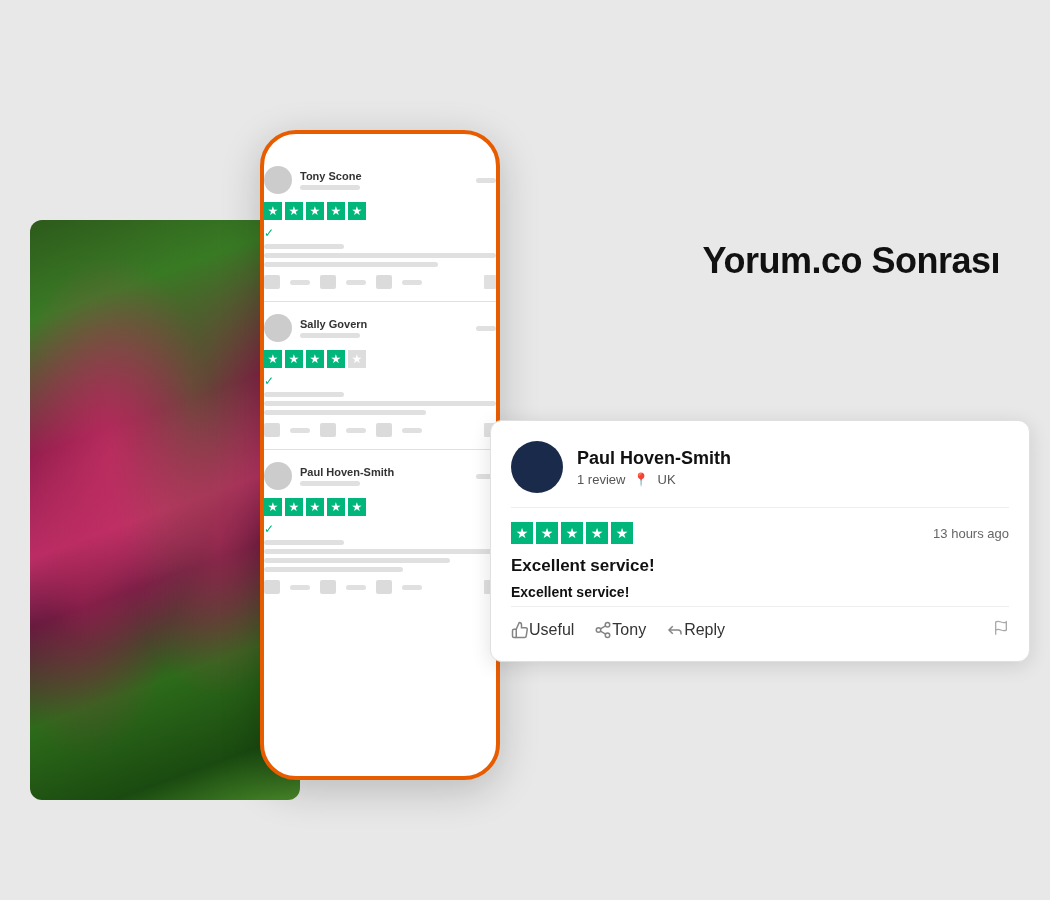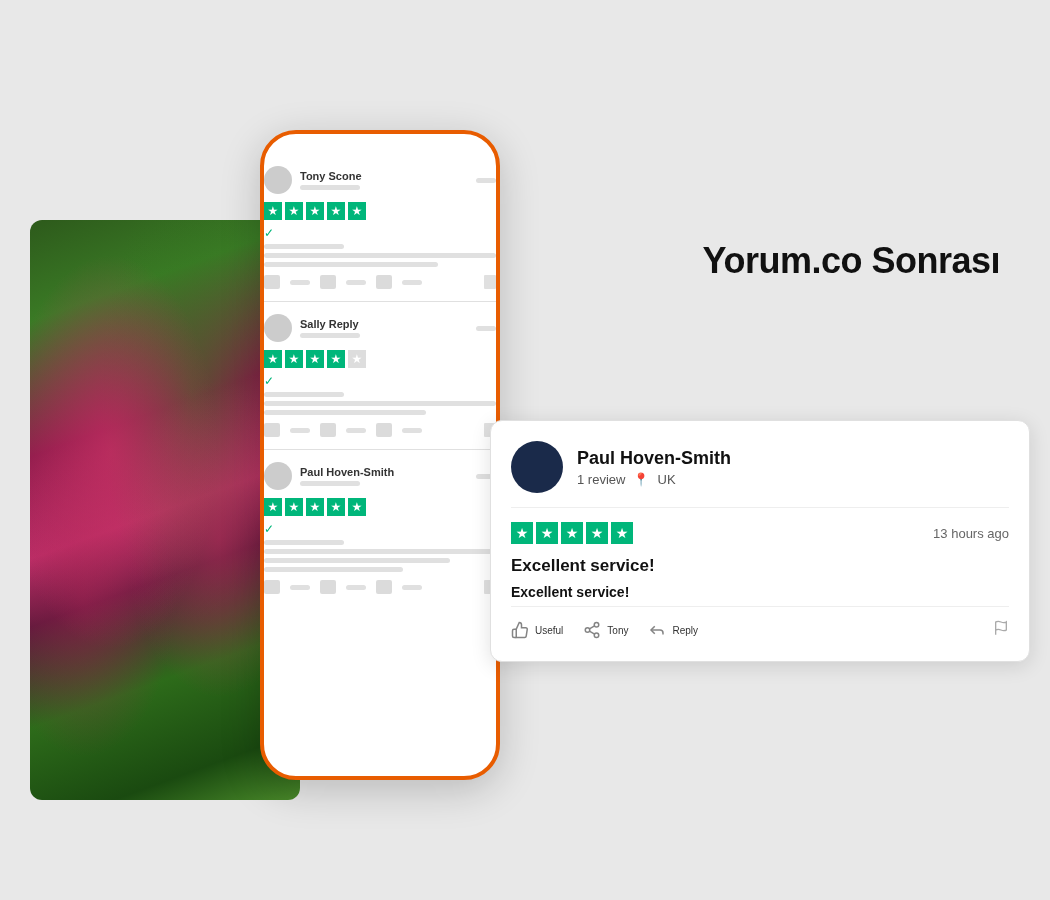--- a/index.html
+++ b/index.html
@@ -275,23 +275,21 @@
     .review-footer {
       display: flex;
       align-items: center;
       gap: 20px;
       padding-top: 12px;
       border-top: 1px solid #eee;
     }
 
     .review-action {
       display: flex;
-      align-items: center;
-      gap: 6px;
-      font-size: 10px;
+      font-size: 16px;
       color: #333;
       cursor: pointer;
     }
 
     .review-action svg {
       opacity: 0.6;
     }
 
     .review-flag {
       margin-left: auto;
@@ -349,21 +347,21 @@
           <div class="phone-action-icon"></div>
           <div class="phone-action-label"></div>
           <div class="phone-flag"></div>
         </div>
       </div>
 
       <div class="phone-review">
         <div class="phone-reviewer-row">
           <div class="phone-avatar"></div>
           <div class="phone-reviewer-info">
-            <span class="phone-reviewer-name">Sally Reply</span>
+            <span class="phone-reviewer-name">Sally Govern</span>
             <div class="phone-reviewer-sub"></div>
           </div>
           <div style="width:20px;height:5px;background:#e0e0e0;border-radius:3px;"></div>
         </div>
         <div class="stars-row">
           <div class="star">★</div>
           <div class="star">★</div>
           <div class="star">★</div>
           <div class="star">★</div>
           <div class="star empty">★</div>

